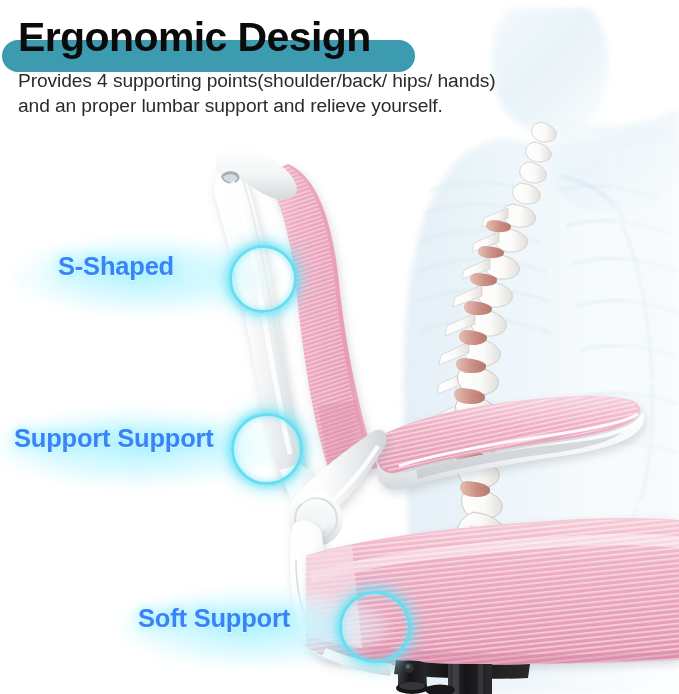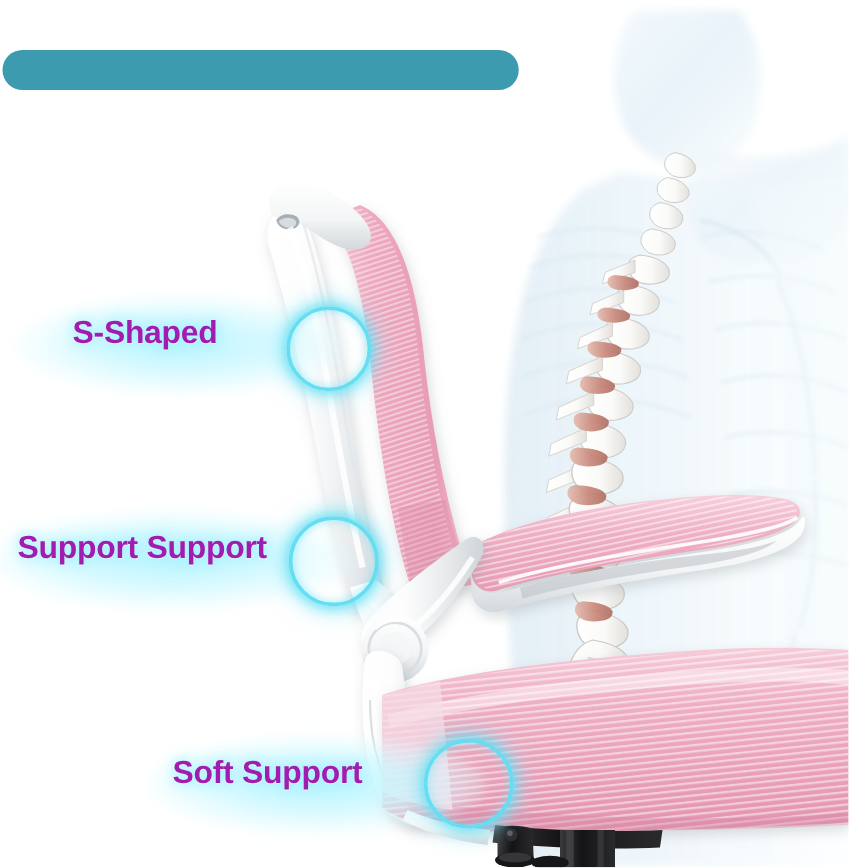--- a/index.html
+++ b/index.html
@@ -42,21 +42,21 @@
     border-radius:50%;
     background:radial-gradient(ellipse at center,
         rgba(185,245,255,.95) 0%,
         rgba(205,248,255,.78) 38%,
         rgba(225,251,255,.40) 62%,
         rgba(255,255,255,0) 78%);
     filter:blur(4px);
   }
   .callout .label{
     position:absolute;white-space:nowrap;
-    font-size:25.5px;font-weight:bold;color:#a21caf;
+    font-size:25.5px;font-weight:bold;color:#3b82f6;
     letter-spacing:-0.2px;
     text-shadow:0 0 9px rgba(150,240,255,.95),0 0 16px rgba(175,245,255,.85),
                 0 1px 0 rgba(255,255,255,.9);
   }
   .ring{
     position:absolute;border-radius:50%;
     border:3.2px solid #66DEF2;
     box-shadow:0 0 9px 2px rgba(102,222,242,.85),
                0 0 18px 5px rgba(130,232,248,.55),
                inset 0 0 7px 1px rgba(120,228,246,.6);
@@ -371,22 +371,25 @@
         <circle cx="408" cy="666.5" r="2.2" fill="#6A6A70" opacity="0.8"></circle>
       </g>
 
       <path d="M326 648 C344 656 366 661 392 664 L390 676 C360 672 336 664 322 656Z" fill="url(#whiteFrame2)"></path>
     </svg>
   </div>
 
   <div class="hdr">
     <div class="title-wrap">
       <div class="title-pill"></div>
+      <span class="title-txt">Ergonomic Design</span>
     </div>
     <div class="subtitle">
+      <span>Provides 4 supporting points(shoulder/back/ hips/ hands)</span>
+      <span>and an proper lumbar support and relieve yourself.</span>
     </div>
   </div>
 
   <div class="callout" style="left:6px;top:228px;width:300px;height:96px;">
     <div class="glow" style="left:6px;top:8px;width:268px;height:80px;"></div>
     <span class="label" style="left:52px;top:24px;">S-Shaped</span>
   </div>
   <div class="ring" style="left:229px;top:245px;width:62px;height:62px;z-index:31;"></div>
 
   <div class="callout" style="left:-14px;top:400px;width:320px;height:96px;">

